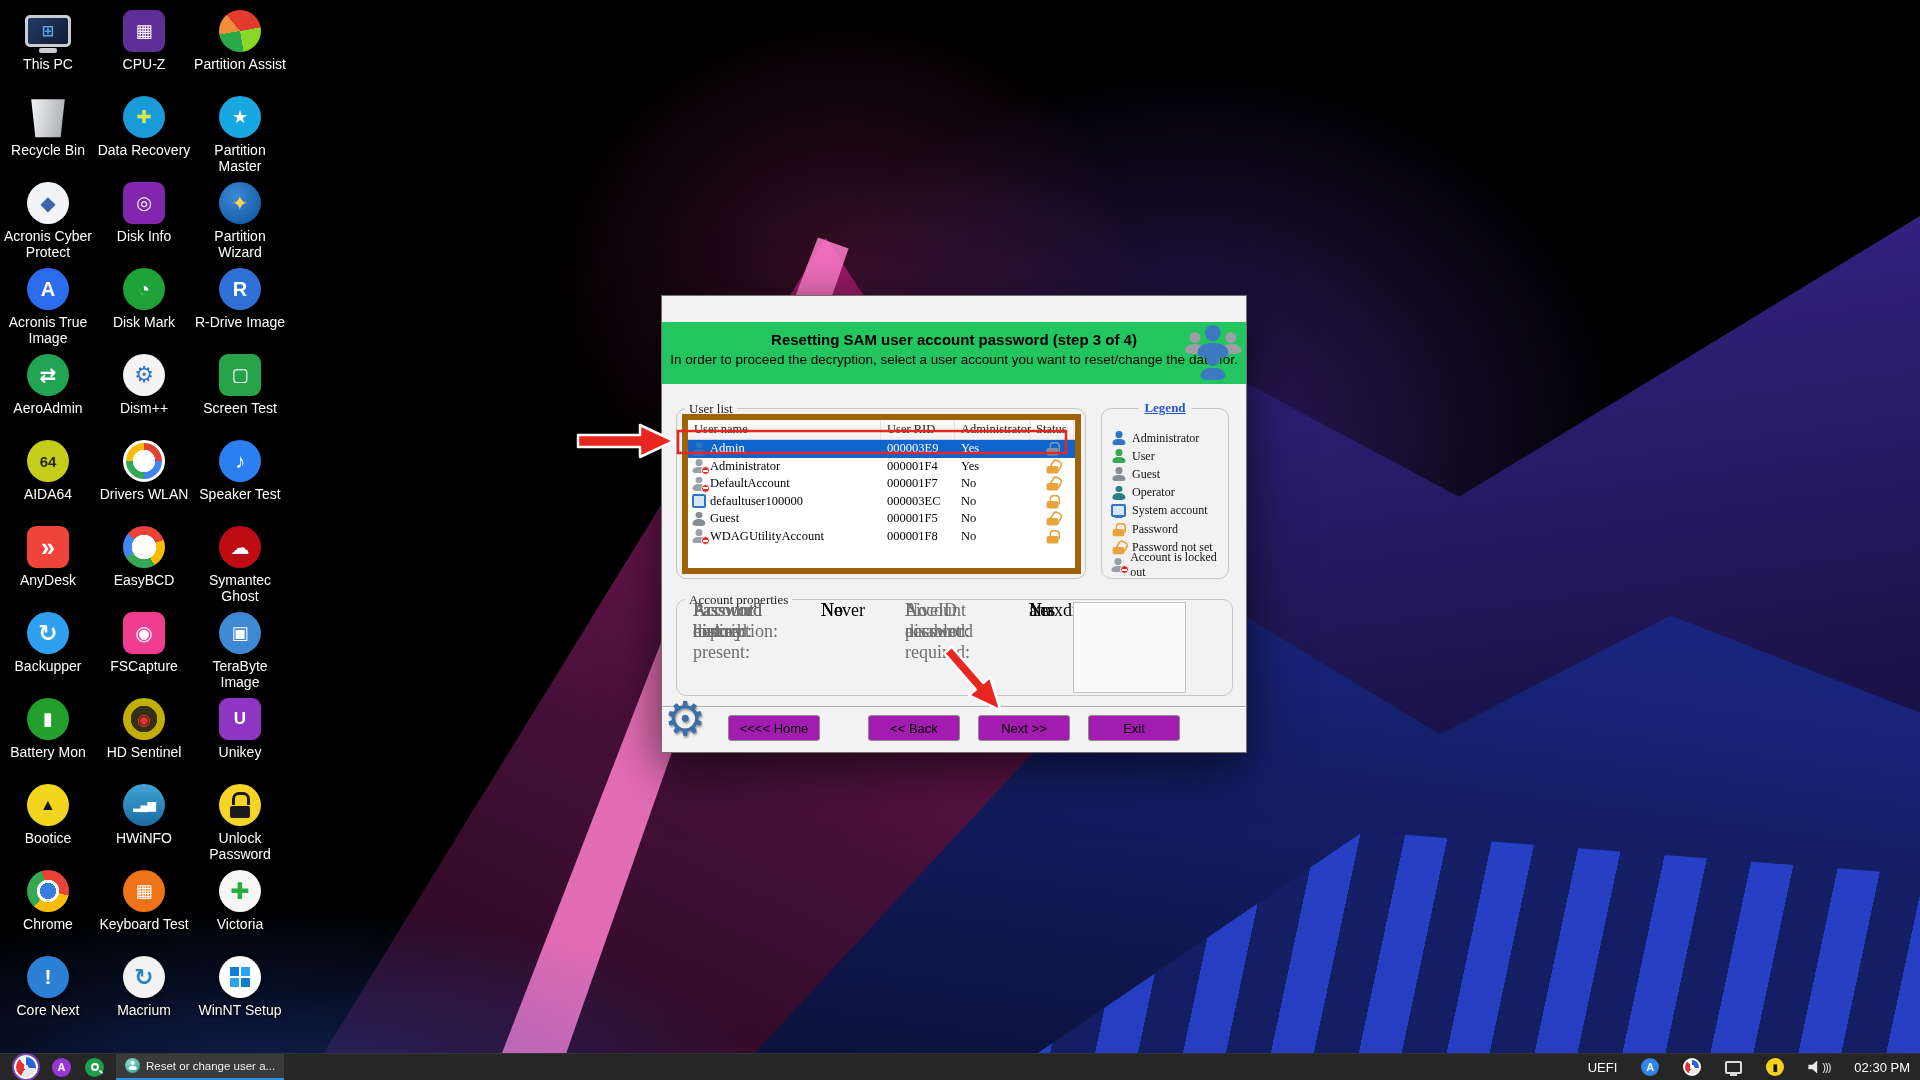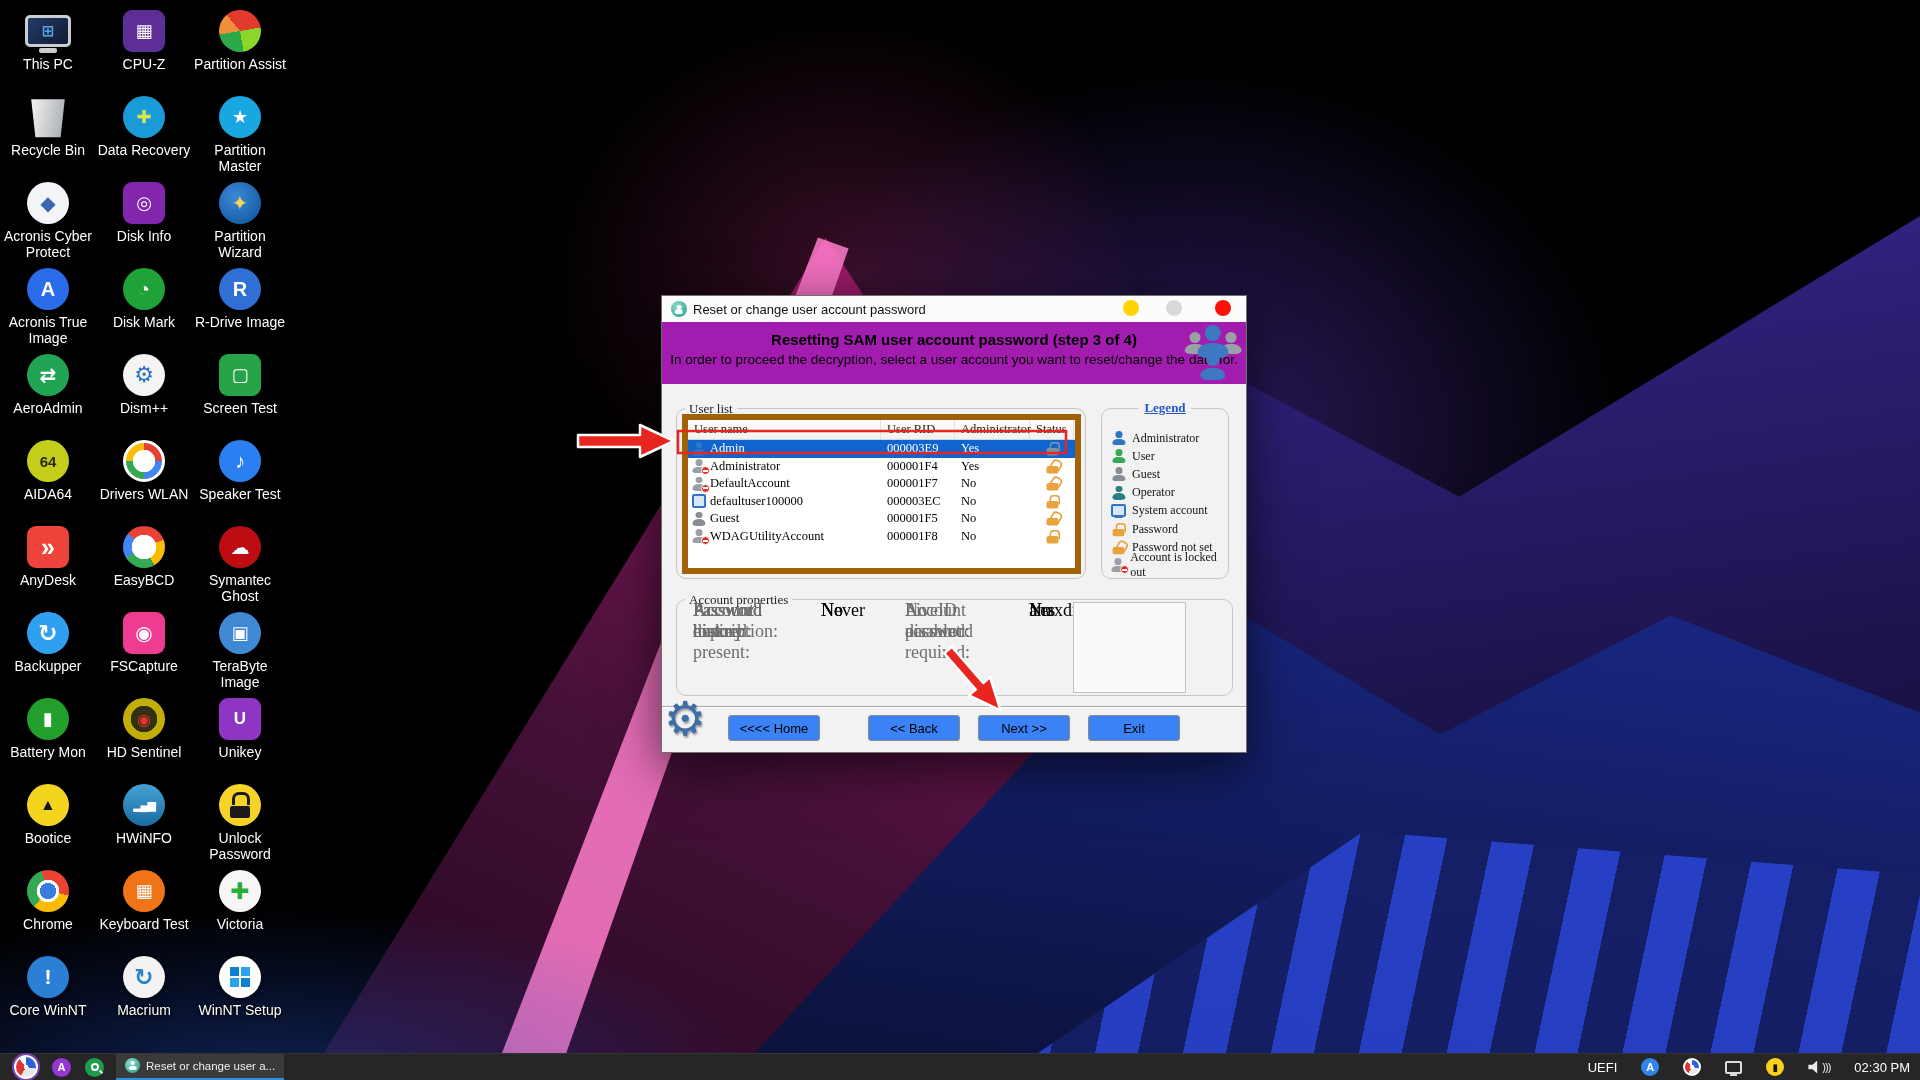--- a/index.html
+++ b/index.html
@@ -97,21 +97,21 @@
        box-shadow:0 14px 48px rgba(0,0,0,.65);z-index:5;font-size:13px;color:#000;}
   .tbar{position:absolute;left:0;top:0;width:100%;height:26px;background:#fcfcfc;}
   .win-icon{position:absolute;left:9px;top:5px;width:16px;height:16px;border-radius:50%;
        background:radial-gradient(circle at 35% 30%,#8fd9cd,#1f9e8a);display:flex;align-items:center;justify-content:center;}
   .win-icon .pic{width:9px;height:9px;--pc:#fff;}
   .ttext{position:absolute;left:31px;top:6px;font-size:13px;color:#111;}
   .circ{position:absolute;top:4px;width:16px;height:16px;border-radius:50%;}
   .c-min{left:461px;background:#ffd400;}
   .c-max{left:504px;background:#d9d9d9;}
   .c-close{left:553px;background:#fb1107;}
-  .hdr{position:absolute;left:0;top:26px;width:100%;height:62px;background:#a21caf;}
+  .hdr{position:absolute;left:0;top:26px;width:100%;height:62px;background:#22c55e;}
   .hdr-title{margin-top:9px;text-align:center;font-weight:700;font-size:15px;}
   .hdr-sub{margin-top:4px;text-align:center;font-size:13.5px;}
   .people{position:absolute;right:2px;top:1px;width:62px;height:58px;}
   .people .pic{position:absolute;}
   .pp1{left:2px;top:9px;width:22px;height:22px;--pc:#9aa0a6;}
   .pp2{left:38px;top:9px;width:22px;height:22px;--pc:#9aa0a6;}
   .pp3{left:14px;top:2px;width:33px;height:33px;--pc:#3c79c0;}
   .pp4{left:17px;top:30px;width:27px;height:27px;--pc:#3c79c0;}
 
   .gbox{position:absolute;border:1px solid #c6c6c6;border-radius:10px;font-family:Liberation Serif, serif;}
@@ -146,21 +146,21 @@
   .props{position:absolute;left:8px;top:0;width:100%;height:100%;font-size:18px;}
   .prow{position:absolute;height:18px;display:flex;}
   .plabel{color:#6e6e6e;}
   .pvalue{color:#000;}
   .pl .plabel{position:absolute;left:8px;}  .pl .pvalue{position:absolute;left:136px;}
   .pr .plabel{position:absolute;left:220px;}.pr .pvalue{position:absolute;left:344px;}
   .panel{position:absolute;left:388px;top:2px;width:113px;height:91px;background:#fafafa;border:1px solid #c2c2c2;}
 
   .hrule{position:absolute;left:0;top:410px;width:100%;border-top:1px solid #a8a8a8;border-bottom:1px solid #fff;}
   .gear{position:absolute;left:2px;top:399px;font-size:47px;color:#3e6ea8;text-shadow:1px 2px 2px rgba(0,0,0,.35);line-height:1;}
-  .btn{position:absolute;top:419px;width:92px;height:26px;background:#3b82f6;border:1px solid #8a8a8a;border-radius:3px;
+  .btn{position:absolute;top:419px;width:92px;height:26px;background:#a21caf;border:1px solid #8a8a8a;border-radius:3px;
        font-size:13px;display:flex;align-items:center;justify-content:center;color:#000;cursor:pointer;}
   .b-home{left:66px;}.b-back{left:206px;}.b-next{left:316px;}.b-exit{left:426px;}
 
   
   .anno{position:absolute;inset:0;z-index:9;pointer-events:none;}
 
   
   .tkb{position:absolute;left:0;bottom:0;width:100%;height:27px;background:#262626;border-top:1px solid #343434;z-index:10;
        display:flex;align-items:center;color:#fff;}
   .tbi{border-radius:50%;display:flex;align-items:center;justify-content:center;flex:none;}
@@ -467,50 +467,41 @@
           </div>
         </div>
         <div class="dlabel">Victoria</div>
       </div>
       <div class="dicell">
         <div class="diwrap">
           <div class="di i-coretemp">
             <span>!</span>
           </div>
         </div>
-        <div class="dlabel">Core WinNT</div>
+        <div class="dlabel">Core Next</div>
       </div>
       <div class="dicell">
         <div class="diwrap">
           <div class="di i-macrium">
             <span>↻</span>
           </div>
         </div>
         <div class="dlabel">Macrium</div>
       </div>
       <div class="dicell">
         <div class="diwrap">
           <div class="di i-winnt">
             <span></span>
           </div>
         </div>
         <div class="dlabel">WinNT Setup</div>
       </div>
   </div>
 
   <div class="dlg">
-    <div class="tbar">
-      <span class="win-icon">
-          <span class="pic"></span>
-        </span>
-      <span class="ttext">Reset or change user account password</span>
-      <span class="circ c-min"></span>
-      <span class="circ c-max"></span>
-      <span class="circ c-close"></span>
-    </div>
 
     <div class="hdr">
       <div class="hdr-title">Resetting SAM user account password (step 3 of 4)</div>
       <div class="hdr-sub">In order to proceed the decryption, select a user account you want to reset/change the data for.</div>
       <span class="people">
         <span class="pic pp1"></span>
           <span class="pic pp2"></span>
           <span class="pic pp3"></span>
           <span class="pic pp4"></span>
       </span>

